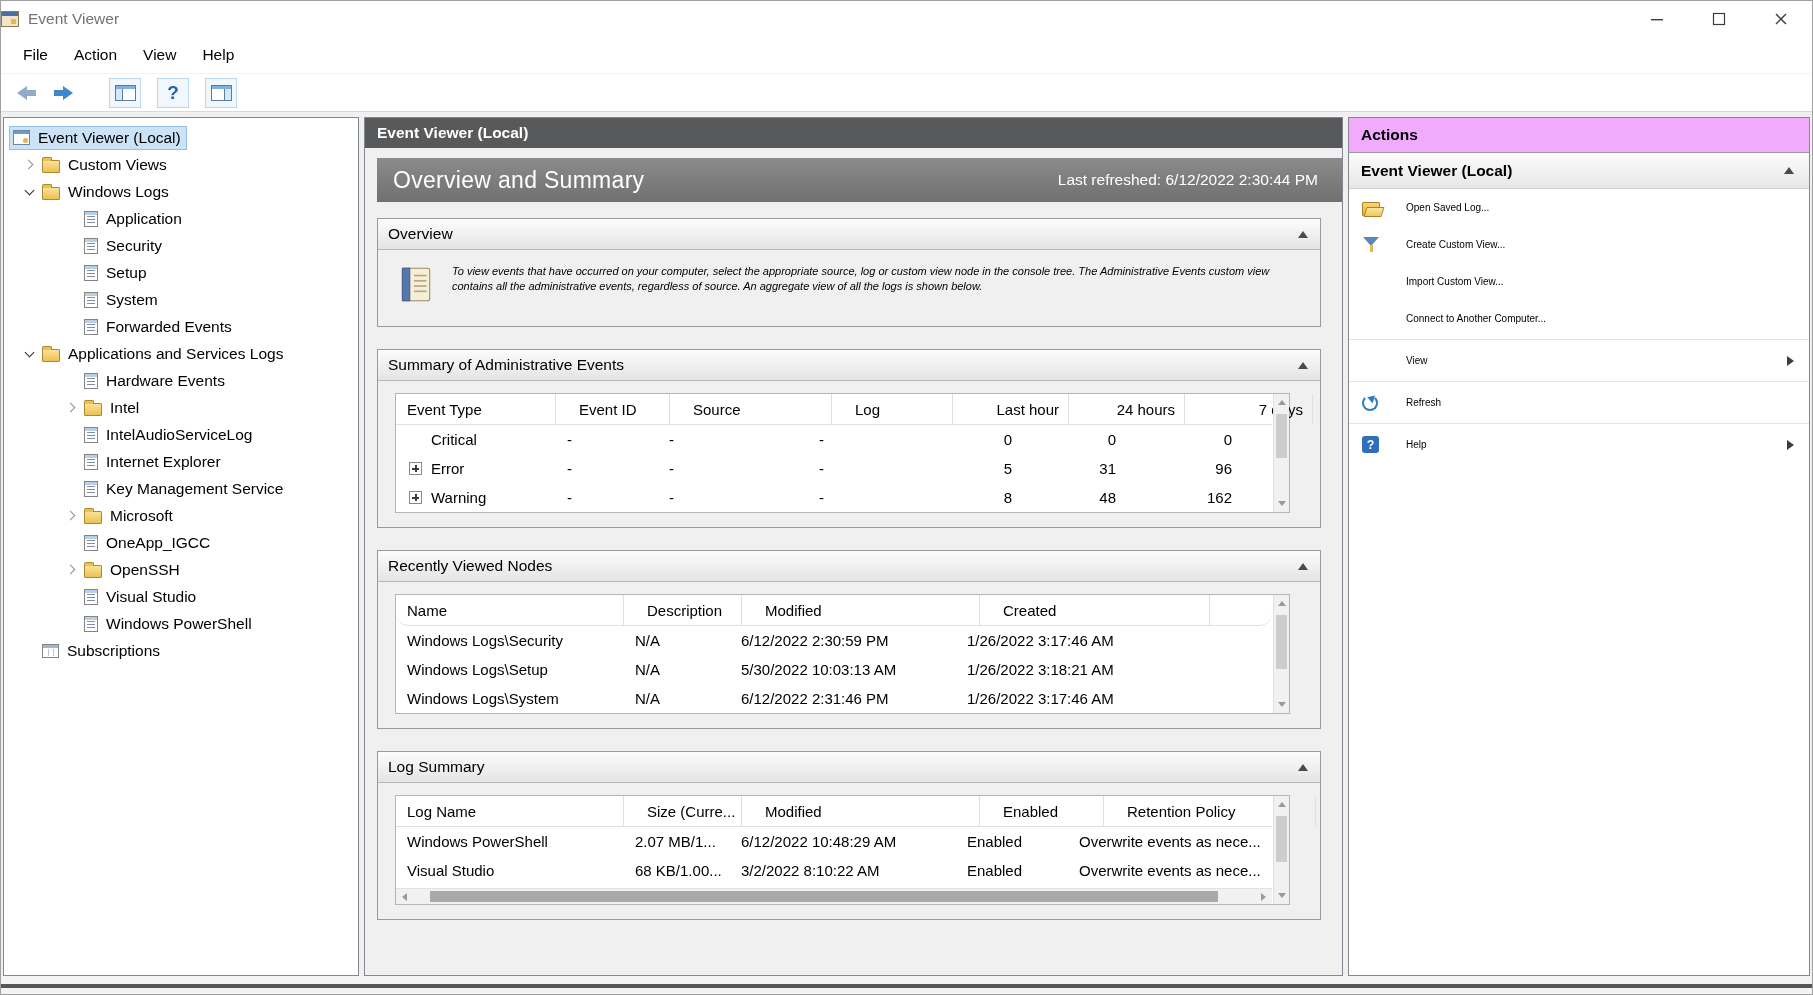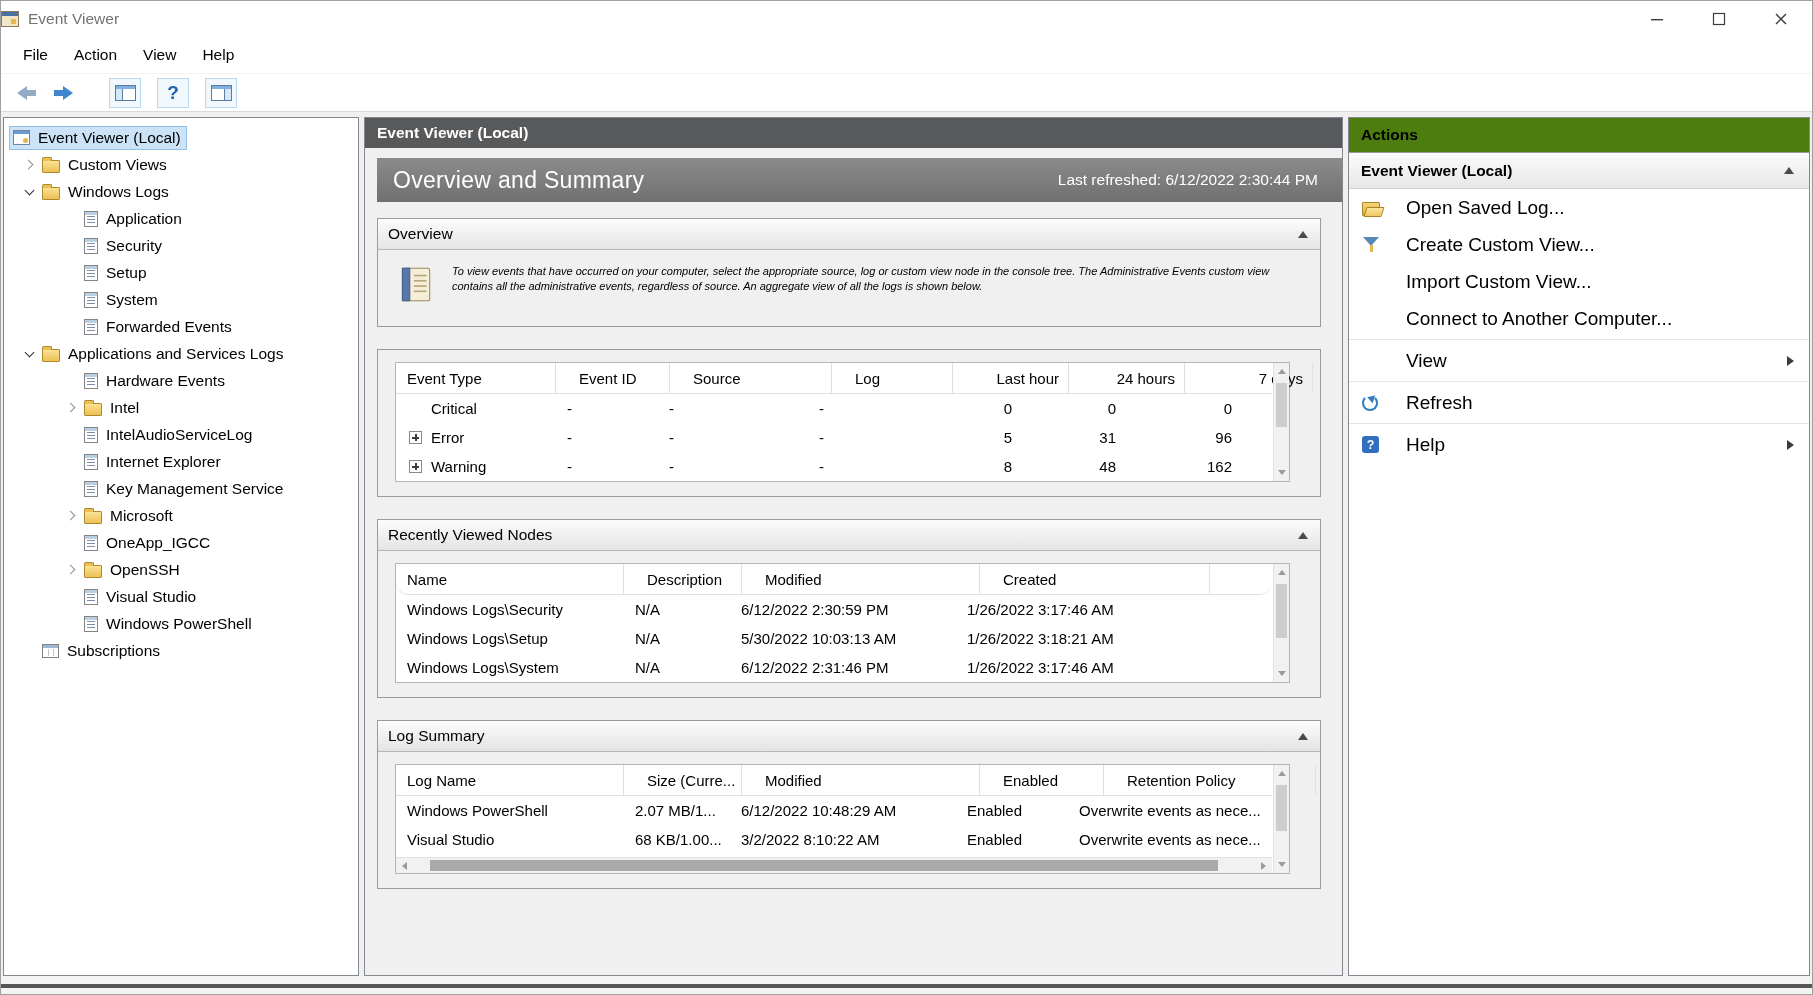--- a/index.html
+++ b/index.html
@@ -99,23 +99,23 @@
   .vscroll::before { content:""; position:absolute; top:6px; left:4px; border-left:4px solid transparent; border-right:4px solid transparent; border-bottom:5px solid #9a9a9a; }
   .vscroll::after { content:""; position:absolute; bottom:6px; left:4px; border-left:4px solid transparent; border-right:4px solid transparent; border-top:5px solid #9a9a9a; }
   .vthumb { position:absolute; left:2px; right:2px; background:#cdcdcd; }
   .hscroll { height:16px; background:#f1f1f1; border-top:1px solid #e2e2e2; position:relative; margin-top:3px; }
   .hscroll::before { content:""; position:absolute; left:6px; top:4px; border-top:4px solid transparent; border-bottom:4px solid transparent; border-right:5px solid #9a9a9a; }
   .hscroll::after { content:""; position:absolute; right:6px; top:4px; border-top:4px solid transparent; border-bottom:4px solid transparent; border-left:5px solid #9a9a9a; }
   .hthumb { position:absolute; top:2px; bottom:2px; left:34px; right:54px; background:#a9a9a9; }
 
   
   .actions-panel { width:462px; flex:none; background:#fff; border:1px solid #828790; display:flex; flex-direction:column; }
-  .actions-title { height:35px; flex:none; display:flex; align-items:center; padding-left:12px; font-weight:bold; font-size:15.5px; background:#4d7c0f; border-bottom:1px solid #9a9a9a; }
+  .actions-title { height:35px; flex:none; display:flex; align-items:center; padding-left:12px; font-weight:bold; font-size:15.5px; background:#f0abfc; border-bottom:1px solid #9a9a9a; }
   .actions-section-header { height:36px; flex:none; display:flex; align-items:center; justify-content:space-between; padding:0 15px 0 12px; font-weight:bold; font-size:15.5px; background:linear-gradient(#fbfbfb,#e7e7e7); border-bottom:1px solid #d2d2d2; }
-  .action-item { height:37px; flex:none; display:flex; align-items:center; padding:0 15px 0 13px; font-size:19px; }
+  .action-item { height:37px; flex:none; display:flex; align-items:center; padding:0 15px 0 13px; font-size:10px; }
   .aicon-slot { width:44px; flex:none; display:flex; align-items:center; }
   .action-sep { height:1px; background:#e5e5e5; margin:2px 0; flex:none; }
   .submenu-arrow { margin-left:auto; width:0; height:0; border-top:5px solid transparent; border-bottom:5px solid transparent; border-left:7px solid #3c3c3c; }
   .ic-folder-open { position:relative; width:20px; height:16px; }
   .ic-folder-open::before { content:""; position:absolute; left:0; top:2px; width:16px; height:12px; background:linear-gradient(#f7d574,#e3b146); border:1px solid #a8832a; border-radius:1px; }
   .ic-folder-open::after { content:""; position:absolute; left:3px; top:7px; width:16px; height:8px; background:linear-gradient(#fbe49a,#f0c95e); border:1px solid #a8832a; transform:skewX(-18deg); border-radius:1px; }
   .ic-filter { position:relative; width:18px; height:17px; }
   .ic-filter::before { content:""; position:absolute; left:1px; top:1px; border-left:8px solid transparent; border-right:8px solid transparent; border-top:9px solid #5b87b8; }
   .ic-filter::after { content:""; position:absolute; left:7.5px; top:9px; width:3px; height:7px; background:#e8b64c; }
   .ic-refresh { width:16px; height:16px; border:2.4px solid #2f7cc0; border-radius:50%; border-top-color:transparent; position:relative; }
@@ -305,20 +305,24 @@
                   <line x1="19" y1="21" x2="31" y2="21"></line>
                     <line x1="19" y1="26" x2="31" y2="26"></line>
                 </g>
               </svg>
             </span>
             <p>To view events that have occurred on your computer, select the appropriate source, log or custom view node in the console tree. The Administrative Events custom view contains all the administrative events, regardless of source. An aggregate view of all the logs is shown below.</p>
           </div>
         </section>
 
         <section class="panel-section">
+          <div class="section-header">
+            <span>Summary of Administrative Events</span>
+            <span class="collapse-arrow"></span>
+          </div>
           <div class="lv-table">
             <div class="thead admin-grid">
               <div class="th">Event Type</div>
               <div class="th">Event ID</div>
               <div class="th">Source</div>
               <div class="th">Log</div>
               <div class="th num">Last hour</div>
               <div class="th num">24 hours</div>
               <div class="th num">7 days</div>
               <div class="th filler"></div>

